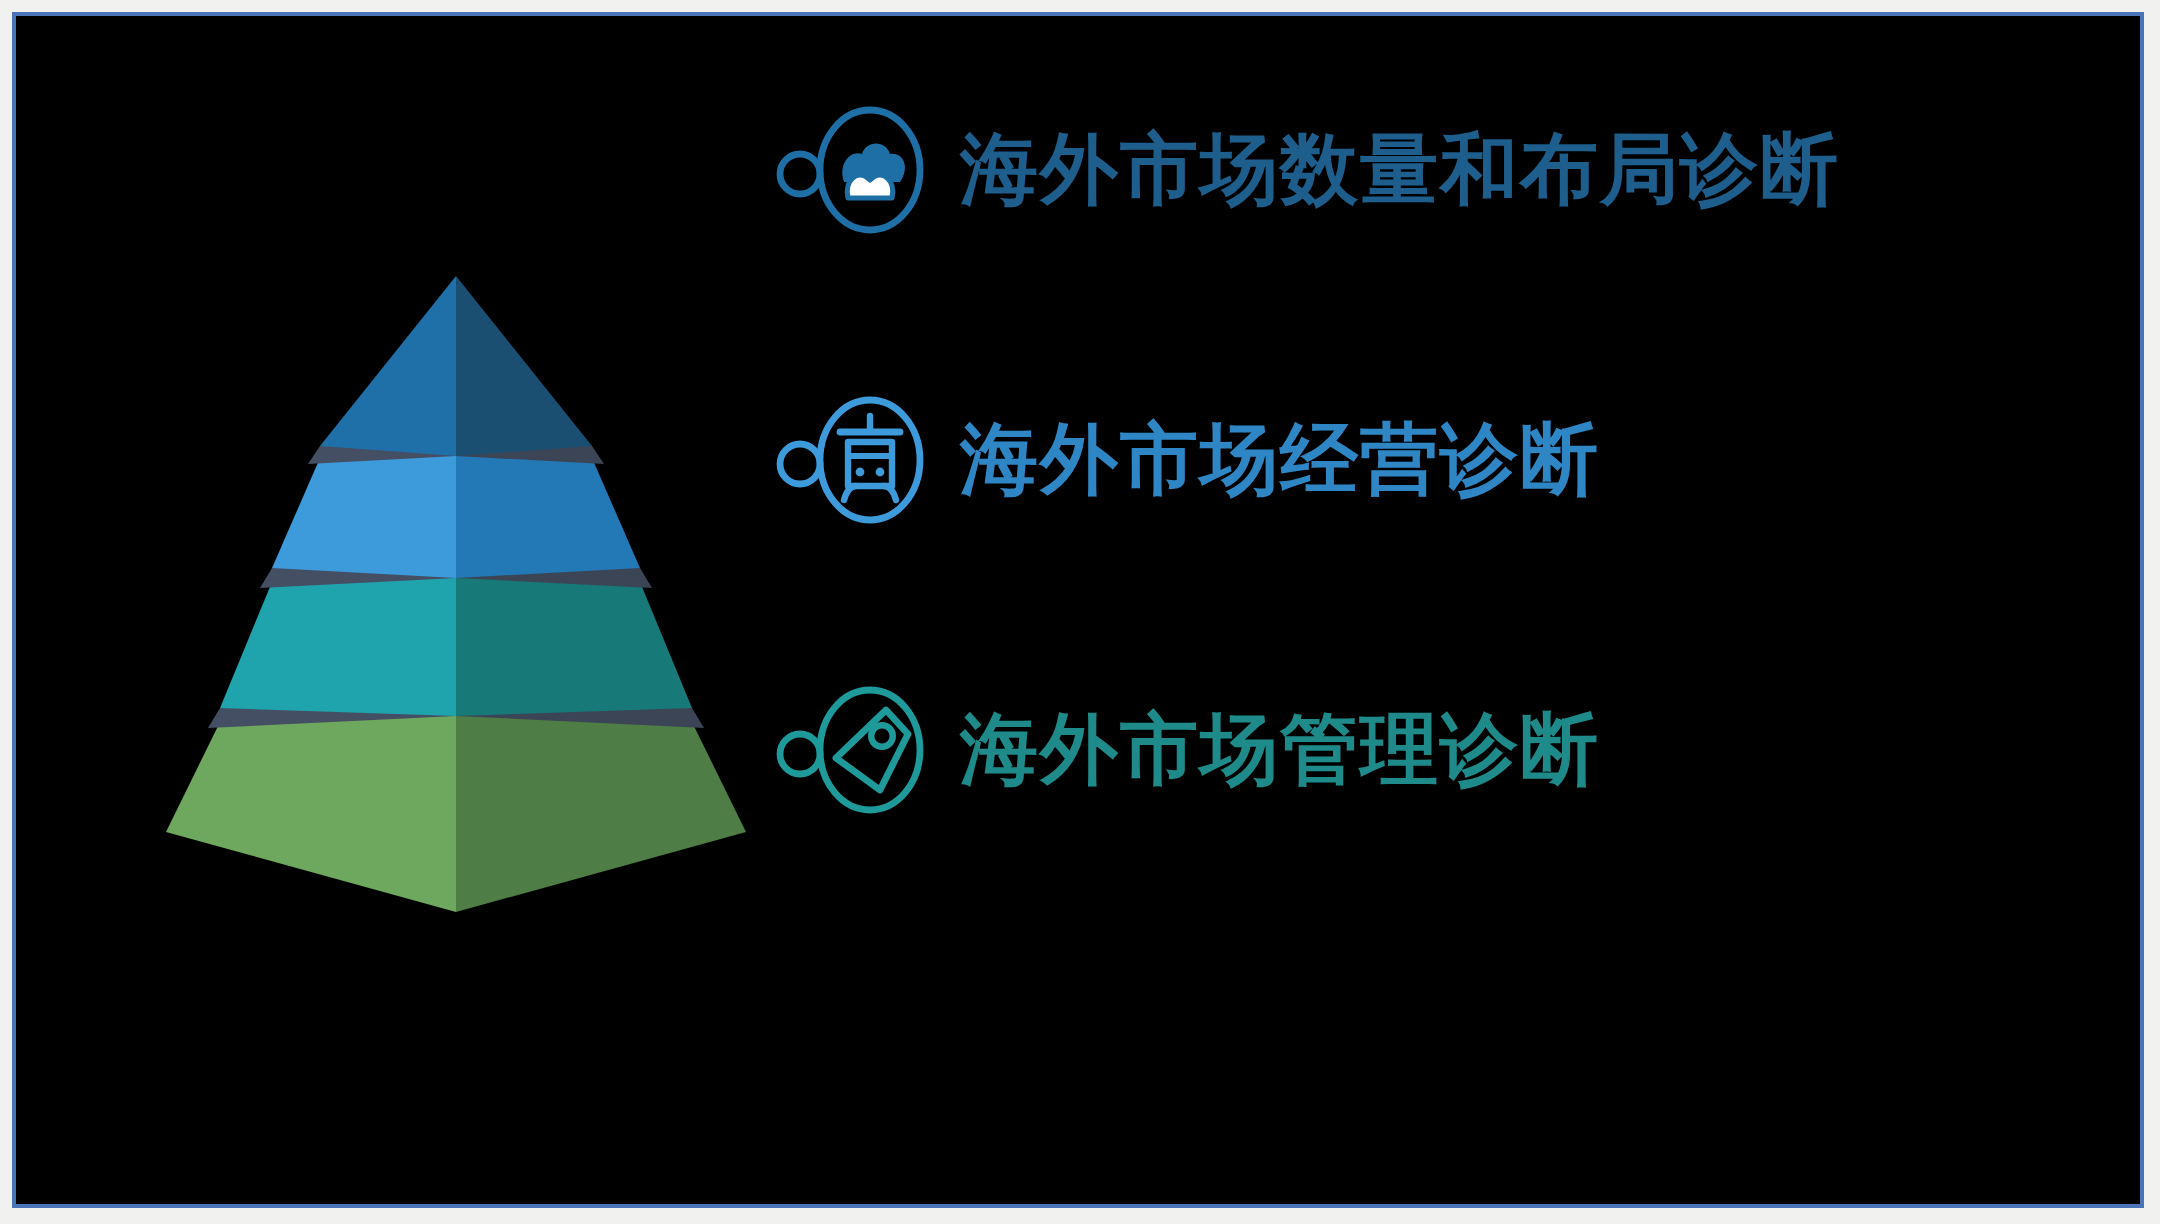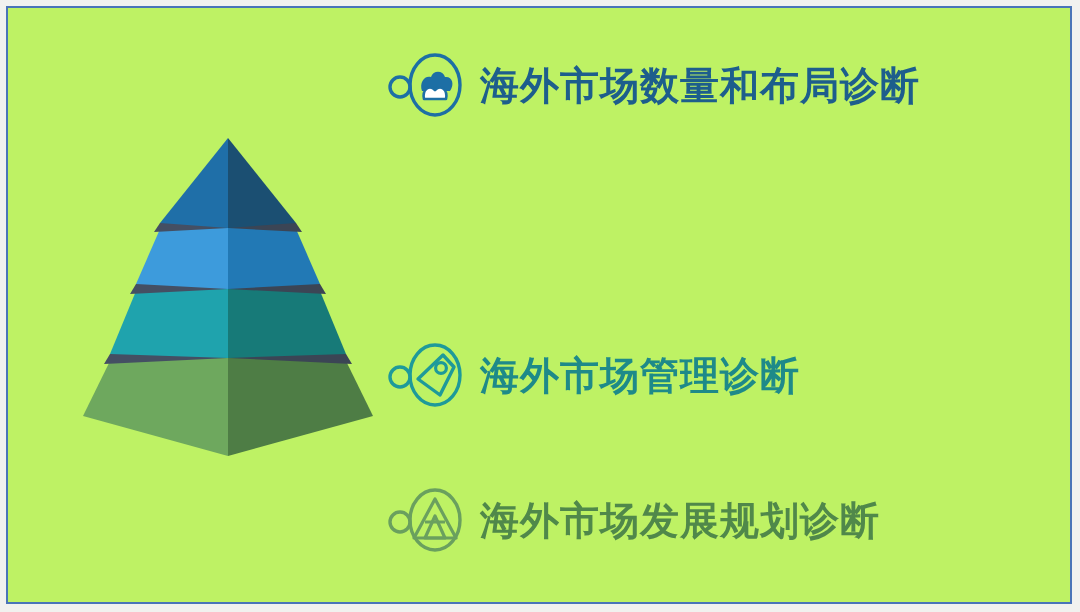--- a/index.html
+++ b/index.html
@@ -13,21 +13,21 @@
     overflow: hidden;
     font-family: "Liberation Sans", "DejaVu Sans", sans-serif;
   }
 
   .slide {
     position: absolute;
     left: 6px;
     top: 6px;
     width: 1066px;
     height: 598px;
-    background: #bef264;
+    background: #000000;
     border: 2px solid #4a74b8;
     box-sizing: border-box;
   }
 
   
   .pyramid-wrap {
     position: absolute;
     left: 60px;
     top: 118px;
     width: 320px;
@@ -117,36 +117,41 @@
     <div class="row row-1">
       <svg class="icon-badge" viewBox="0 0 88 76">
         <circle cx="12" cy="40" r="10" fill="none" stroke="#1d6fa5" stroke-width="3.4"></circle>
         <ellipse cx="47" cy="38" rx="25" ry="30" fill="none" stroke="#1d6fa5" stroke-width="3.4"></ellipse>
         <path d="M34 44 C31 35 37 28 43 30 C45 23 55 23 57 30 C64 29 67 37 62 44 Z" fill="#1d6fa5"></path>
         <path d="M36 52 C34 43 41 37 47 43 C53 37 60 43 58 52 Z" fill="#ffffff" stroke="#1d6fa5" stroke-width="2.6" stroke-linejoin="round"></path>
       </svg>
       <div class="row-label c1">海外市场数量和布局诊断</div>
     </div>
 
+    <div class="row row-2">
+      <svg class="icon-badge" viewBox="0 0 88 76">
+        <circle cx="12" cy="40" r="10" fill="none" stroke="#3d9bdc" stroke-width="3.4"></circle>
+        <ellipse cx="47" cy="38" rx="25" ry="30" fill="none" stroke="#3d9bdc" stroke-width="3.4"></ellipse>
+        <line x1="47" y1="16" x2="47" y2="23" stroke="#3d9bdc" stroke-width="3.2" stroke-linecap="round"></line>
+        <line x1="32" y1="24" x2="62" y2="24" stroke="#3d9bdc" stroke-width="3.4" stroke-linecap="round"></line>
+        <path d="M36 29 h22 v22 h-22 z" fill="none" stroke="#3d9bdc" stroke-width="3.2" stroke-linejoin="round"></path>
+        <line x1="36" y1="36" x2="58" y2="36" stroke="#3d9bdc" stroke-width="3"></line>
+        <circle cx="42" cy="44" r="2.2" fill="#3d9bdc"></circle>
+        <circle cx="52" cy="44" r="2.2" fill="#3d9bdc"></circle>
+        <path d="M34 58 q2 -7 6 -7" fill="none" stroke="#3d9bdc" stroke-width="3.2" stroke-linecap="round"></path>
+        <path d="M60 58 q-2 -7 -6 -7" fill="none" stroke="#3d9bdc" stroke-width="3.2" stroke-linecap="round"></path>
+      </svg>
+      <div class="row-label c2">海外市场经营诊断</div>
+    </div>
 
     <div class="row row-3">
       <svg class="icon-badge" viewBox="0 0 88 76">
         <circle cx="12" cy="40" r="10" fill="none" stroke="#1e9a9a" stroke-width="3.4"></circle>
         <ellipse cx="47" cy="38" rx="25" ry="30" fill="none" stroke="#1e9a9a" stroke-width="3.4"></ellipse>
         <path d="M55 18 L66 30 L52 58 L30 42 Z" fill="none" stroke="#1e9a9a" stroke-width="3.4" stroke-linejoin="round"></path>
         <circle cx="53" cy="31" r="5.4" fill="none" stroke="#1e9a9a" stroke-width="3.2"></circle>
       </svg>
       <div class="row-label c3">海外市场管理诊断</div>
     </div>
 
-    <div class="row row-4">
-      <svg class="icon-badge" viewBox="0 0 88 76">
-        <circle cx="12" cy="40" r="10" fill="none" stroke="#6aa05e" stroke-width="3.4"></circle>
-        <ellipse cx="47" cy="38" rx="25" ry="30" fill="none" stroke="#6aa05e" stroke-width="3.4"></ellipse>
-        <polygon points="47,17 68,56 26,56" fill="none" stroke="#6aa05e" stroke-width="3.2" stroke-linejoin="round"></polygon>
-        <polygon points="47,34 57,56 37,56" fill="none" stroke="#6aa05e" stroke-width="3.2" stroke-linejoin="round"></polygon>
-        <line x1="37" y1="40" x2="57" y2="40" stroke="#6aa05e" stroke-width="3"></line>
-      </svg>
-      <div class="row-label c4">海外市场发展规划诊断</div>
-    </div>
 
   </div>
 </div>
 
 </body></html>

